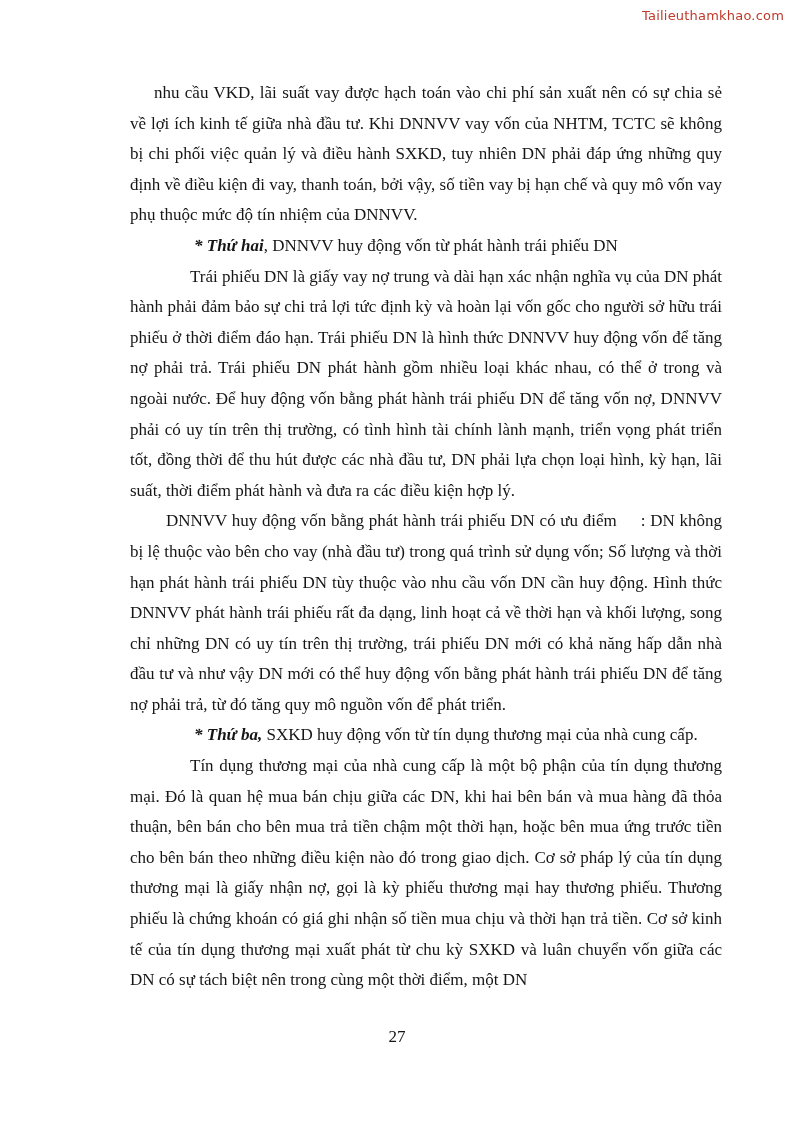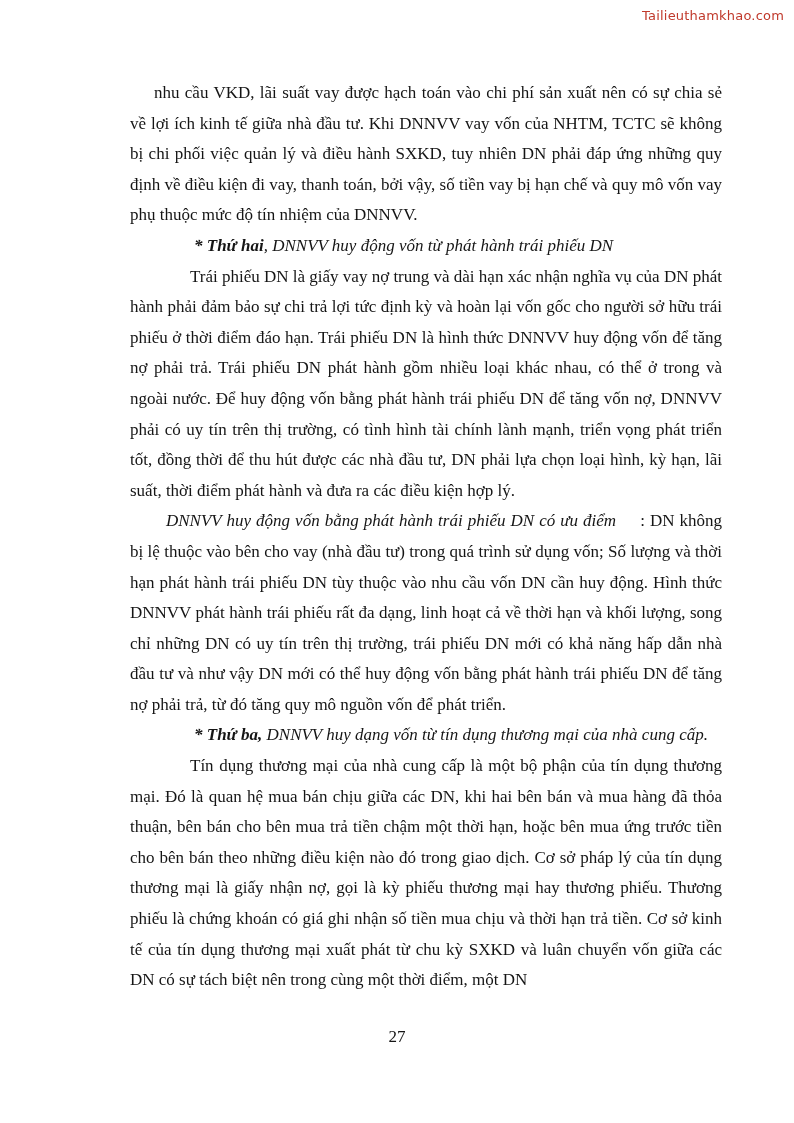--- a/index.html
+++ b/index.html
@@ -35,21 +35,21 @@
   }
   p.para {
     margin: 0;
     padding: 0;
     text-indent: 36px;
   }
   p.para.no-indent {
     text-indent: 0;
   }
   .run-normal { font-style: normal; font-weight: normal; margin-left: 24px; }
-  .run-italic { font-style: italic; font-weight: normal; }
+  .run-italic { font-weight: normal; }
   .run-bold-italic { font-style: italic; font-weight: bold; margin-left: 28px; }
   .page-number {
     position: absolute;
     bottom: 76px;
     left: 0;
     right: 0;
     text-align: center;
     font-size: 17px;
   }
 </style>
@@ -57,18 +57,18 @@
 <body>
 
 <div class="page">
   <div class="watermark" style="color: rgb(192, 57, 43);">Tailieuthamkhao.com</div>
 
   <div class="content">
       <p class="para no-indent"><span class="run-normal">nhu cầu VKD, lãi suất vay được hạch toán vào chi phí sản xuất nên có sự chia sẻ về lợi ích kinh tế giữa nhà đầu tư. Khi DNNVV vay vốn của NHTM, TCTC sẽ không bị chi phối việc quản lý và điều hành SXKD, tuy nhiên DN phải đáp ứng những quy định về điều kiện đi vay, thanh toán, bởi vậy, số tiền vay bị hạn chế và quy mô vốn vay phụ thuộc mức độ tín nhiệm của DNNVV.</span></p>
       <p class="para"><span class="run-bold-italic">* Thứ hai</span><span class="run-italic">, DNNVV huy động vốn từ phát hành trái phiếu DN</span></p>
       <p class="para"><span class="run-normal">Trái phiếu DN là giấy vay nợ trung và dài hạn xác nhận nghĩa vụ của DN phát hành phải đảm bảo sự chi trả lợi tức định kỳ và hoàn lại vốn gốc cho người sở hữu trái phiếu ở thời điểm đáo hạn. Trái phiếu DN là hình thức DNNVV huy động vốn để tăng nợ phải trả. Trái phiếu DN phát hành gồm nhiều loại khác nhau, có thể ở trong và ngoài nước. Để huy động vốn bằng phát hành trái phiếu DN để tăng vốn nợ, DNNVV phải có uy tín trên thị trường, có tình hình tài chính lành mạnh, triển vọng phát triển tốt, đồng thời để thu hút được các nhà đầu tư, DN phải lựa chọn loại hình, kỳ hạn, lãi suất, thời điểm phát hành và đưa ra các điều kiện hợp lý.</span></p>
       <p class="para"><span class="run-italic">DNNVV huy động vốn bằng phát hành trái phiếu DN có ưu điểm</span><span class="run-normal">: DN không bị lệ thuộc vào bên cho vay (nhà đầu tư) trong quá trình sử dụng vốn; Số lượng và thời hạn phát hành trái phiếu DN tùy thuộc vào nhu cầu vốn DN cần huy động. Hình thức DNNVV phát hành trái phiếu rất đa dạng, linh hoạt cả về thời hạn và khối lượng, song chỉ những DN có uy tín trên thị trường, trái phiếu DN mới có khả năng hấp dẫn nhà đầu tư và như vậy DN mới có thể huy động vốn bằng phát hành trái phiếu DN để tăng nợ phải trả, từ đó tăng quy mô nguồn vốn để phát triển.</span></p>
-      <p class="para"><span class="run-bold-italic">* Thứ ba,</span><span class="run-italic"> DNNVV huy dạng vốn từ tín dụng thương mại của nhà cung cấp.</span></p>
+      <p class="para"><span class="run-bold-italic">* Thứ ba,</span><span class="run-italic"> SXKD huy động vốn từ tín dụng thương mại của nhà cung cấp.</span></p>
       <p class="para"><span class="run-normal">Tín dụng thương mại của nhà cung cấp là một bộ phận của tín dụng thương mại. Đó là quan hệ mua bán chịu giữa các DN, khi hai bên bán và mua hàng đã thỏa thuận, bên bán cho bên mua trả tiền chậm một thời hạn, hoặc bên mua ứng trước tiền cho bên bán theo những điều kiện nào đó trong giao dịch. Cơ sở pháp lý của tín dụng thương mại là giấy nhận nợ, gọi là kỳ phiếu thương mại hay thương phiếu. Thương phiếu là chứng khoán có giá ghi nhận số tiền mua chịu và thời hạn trả tiền. Cơ sở kinh tế của tín dụng thương mại xuất phát từ chu kỳ SXKD và luân chuyển vốn giữa các DN có sự tách biệt nên trong cùng một thời điểm, một DN</span></p>
     </div>
 
   <div class="page-number">27</div>
 </div>
 
 </body></html>

